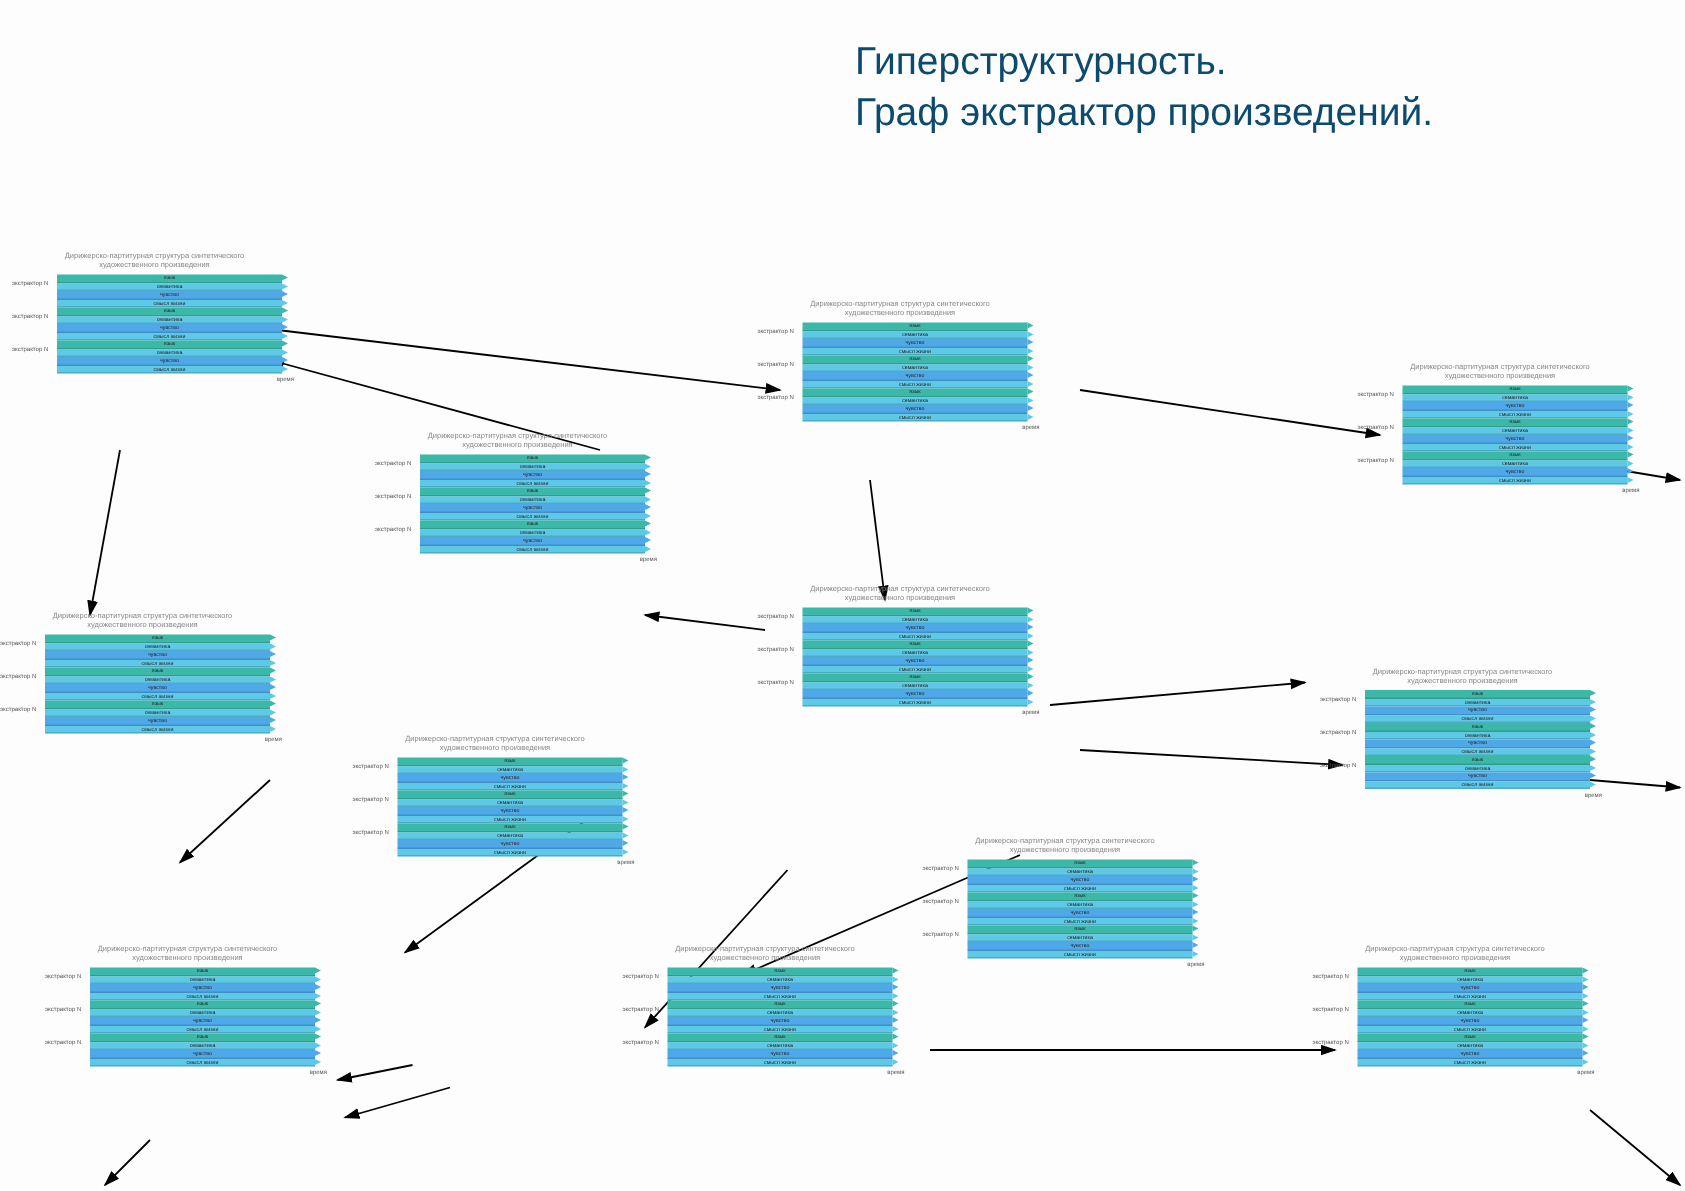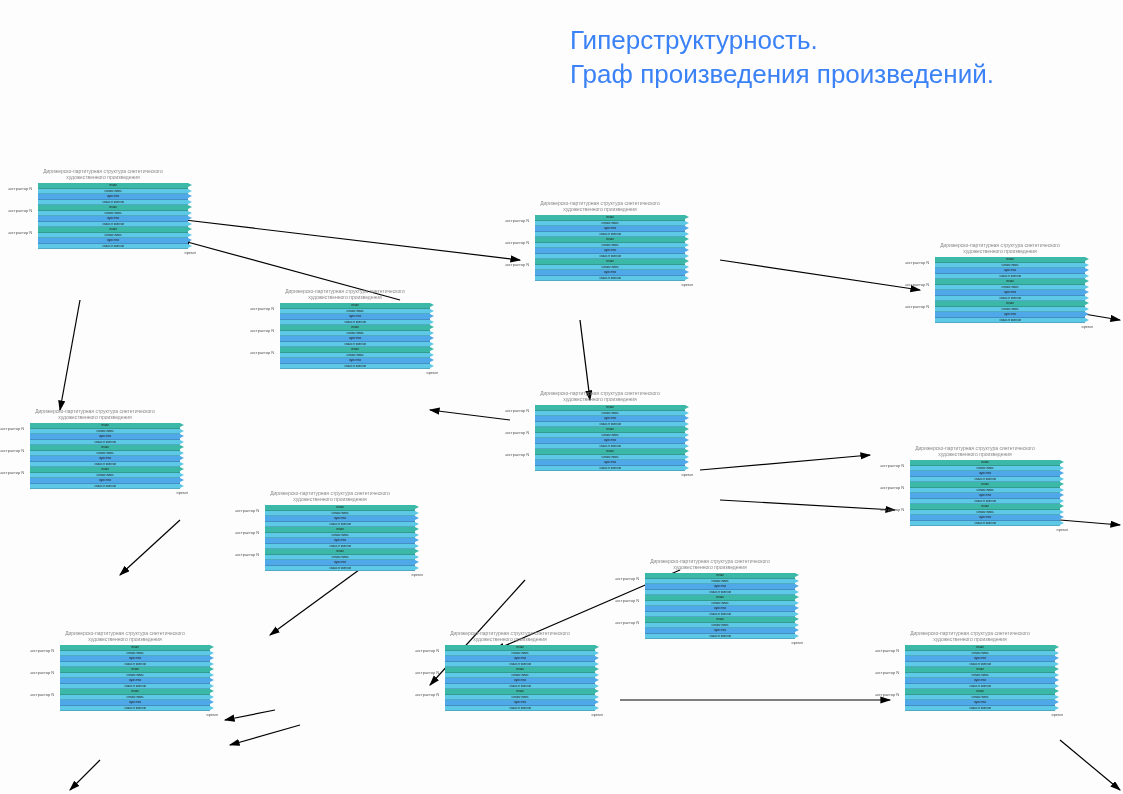--- a/index.html
+++ b/index.html
@@ -9,21 +9,21 @@
       background: #fdfdfd;
       font-family: Arial, sans-serif;
       position: relative;
       overflow: hidden;
     }
     .title {
       position: absolute;
       top: 24px;
       left: 570px;
       font-size: 26px;
-      color: #3b82f6;
+      color: #0c4a6e;
       line-height: 1.3;
     }
     .node {
       position: absolute;
       width: 190px;
     }
     .node-title {
       font-size: 5px;
       color: #888;
       text-align: center;
@@ -90,21 +90,21 @@
       width: 1123px;
       height: 794px;
       pointer-events: none;
     }
   </style>
 </head>
 <body>
 
 <div class="title">
   <div>Гиперструктурность.</div>
-  <div>Граф произведения произведений.</div>
+  <div>Граф экстрактор произведений.</div>
 </div>
 
 <svg class="edges">
   <defs>
     <marker id="ah" markerWidth="10" markerHeight="10" refX="8" refY="3" orient="auto">
       <path d="M0,0 L9,3 L0,6 Z" fill="#000"></path>
     </marker>
   </defs>
   <g id="edge-lines">
       <line x1="185" y1="220" x2="520" y2="260" stroke="#000" stroke-width="1.2" marker-end="url(#ah)"></line>

